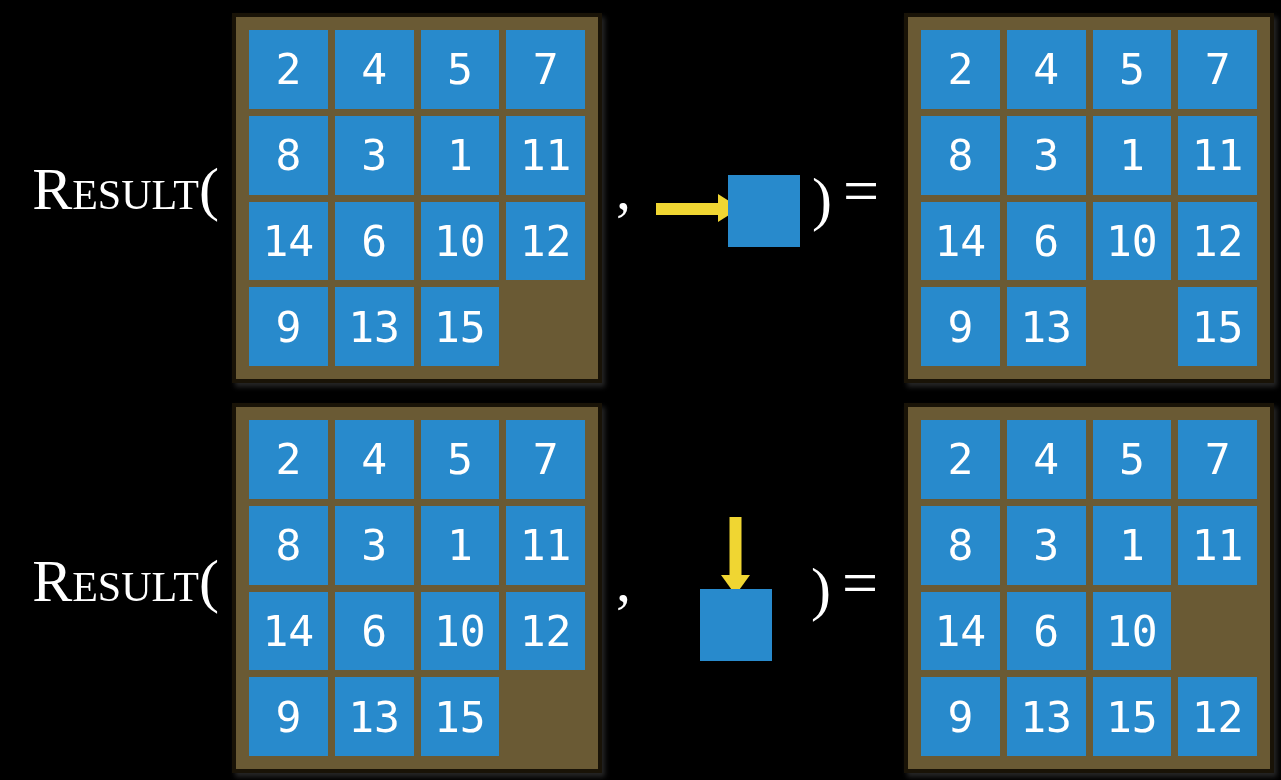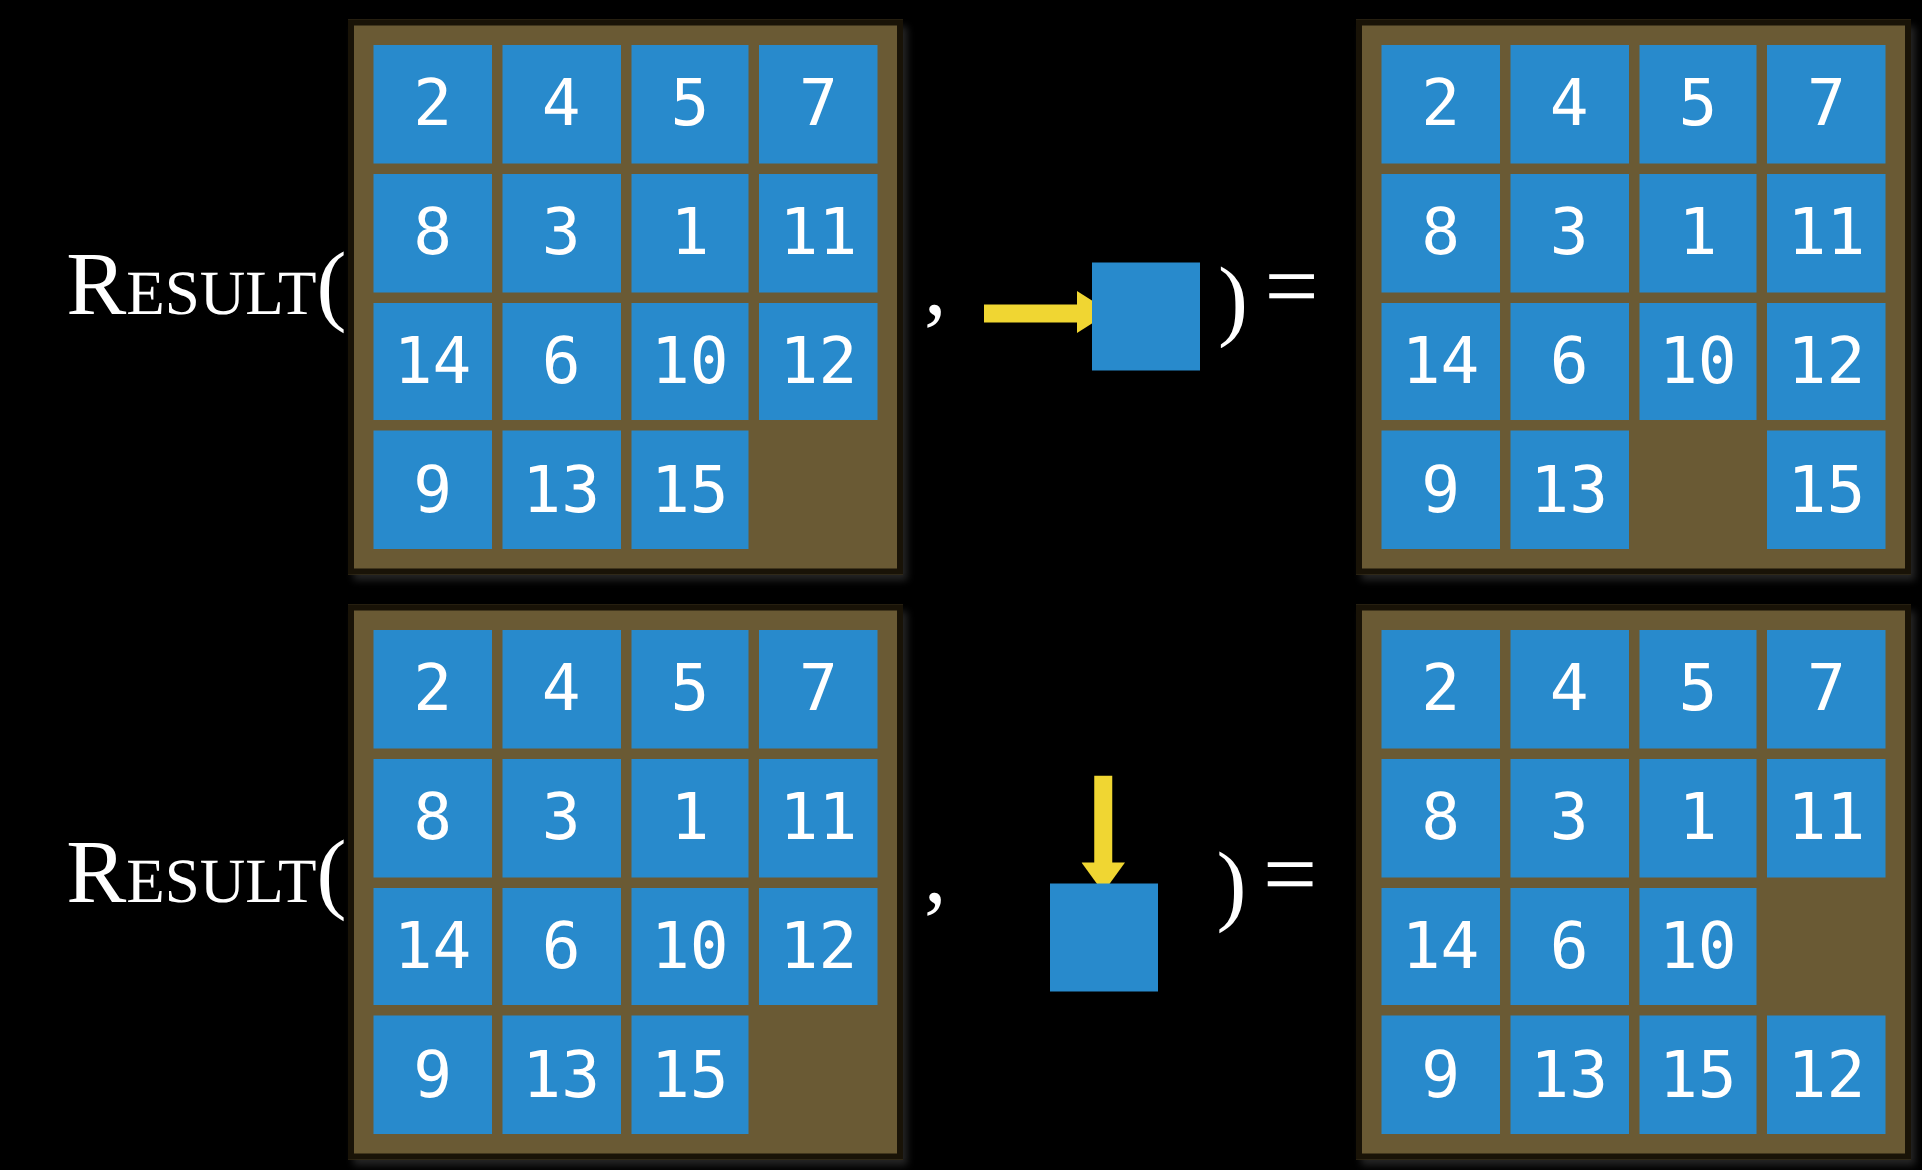--- a/index.html
+++ b/index.html
@@ -14,21 +14,21 @@
 
   
   .serif {
     position: absolute;
     color: var(--text-color, #FFFFFF);
     font-size: 60px;
     line-height: 1;
     white-space: pre;
   }
   .func-label {
-    left: 12px;
+    left: 0;
     width: 219px;
     text-align: right;
     font-variant: small-caps;
   }
   .equals { font-size: 64px; }
 
   
   .board {
     position: absolute;
     width: 370px;

